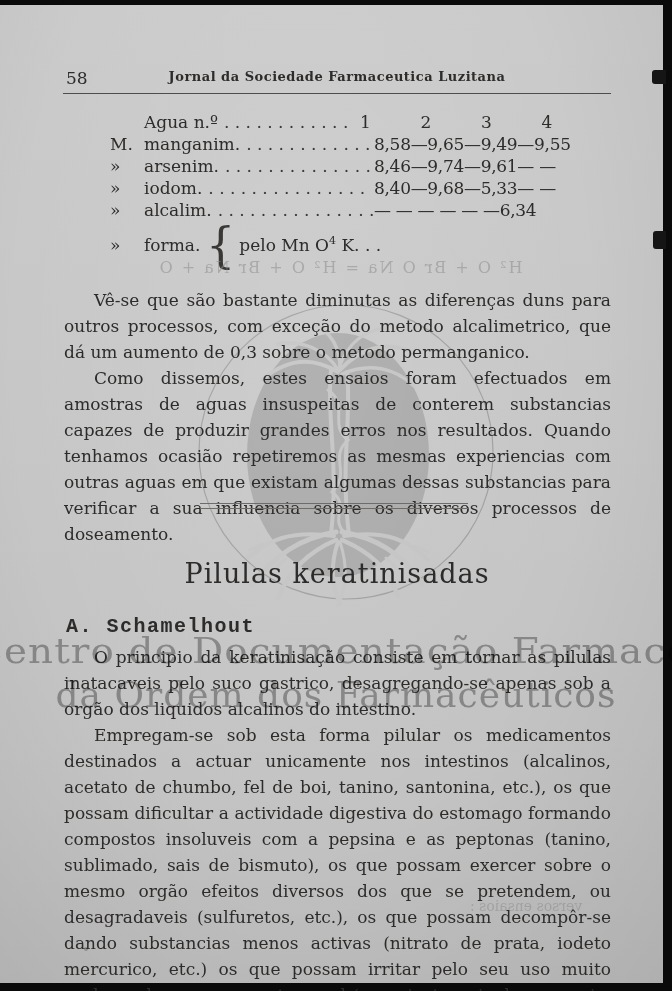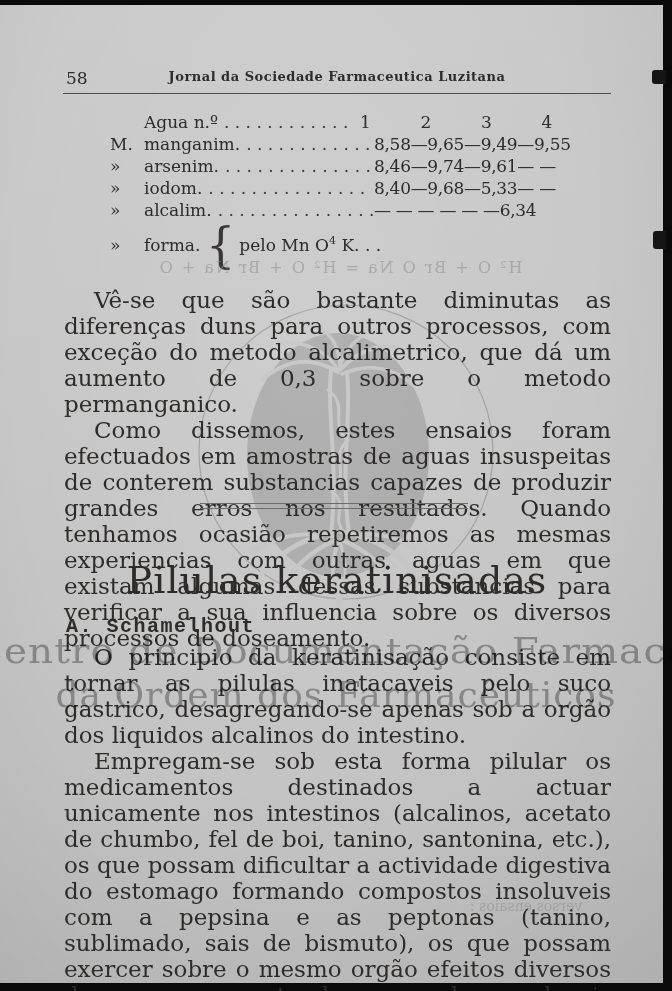--- a/index.html
+++ b/index.html
@@ -38,27 +38,27 @@
   .gz-name{width:62px;flex:none;}
   .brace{flex:none;font-size:46px;font-weight:200;transform:scaleY(1.05);
          line-height:44px;color:#3a3836;margin-right:4px;}
   .gz-col{flex:1;}
   .gz-row{display:flex;align-items:flex-start;height:22px;}
   .gz-label{width:156px;flex:none;white-space:nowrap;}
   sup{font-size:11px;}
 
   
   .col{position:absolute;left:64px;width:547px;text-align:justify;
-       font-size:23px;line-height:26px;}
+       font-size:17px;line-height:26px;}
   .col p{margin:0;text-indent:30px;}
   .intro{top:287px;}
   .divider{position:absolute;left:200px;top:503px;width:268px;height:4px;
            border-top:1px solid #6e6c6a;border-bottom:1px solid #6e6c6a;}
   .art-title{position:absolute;left:64px;right:62px;top:558px;text-align:center;
-             font-size:38px;letter-spacing:1px;}
+             font-size:27px;letter-spacing:1px;}
   .author{position:absolute;left:66px;top:615px;
           font-family:Liberation Mono, monospace;
           font-weight:bold;font-size:20px;letter-spacing:1.5px;}
   .article{top:644px;}
 
   
   .emblem{position:absolute;left:190px;top:300px;width:310px;height:315px;z-index:0;}
   .textlayer{position:relative;z-index:1;}
   .wm-text{position:absolute;left:0;width:100%;text-align:center;z-index:2;
            color:rgba(110,110,110,0.55);mix-blend-mode:multiply;

